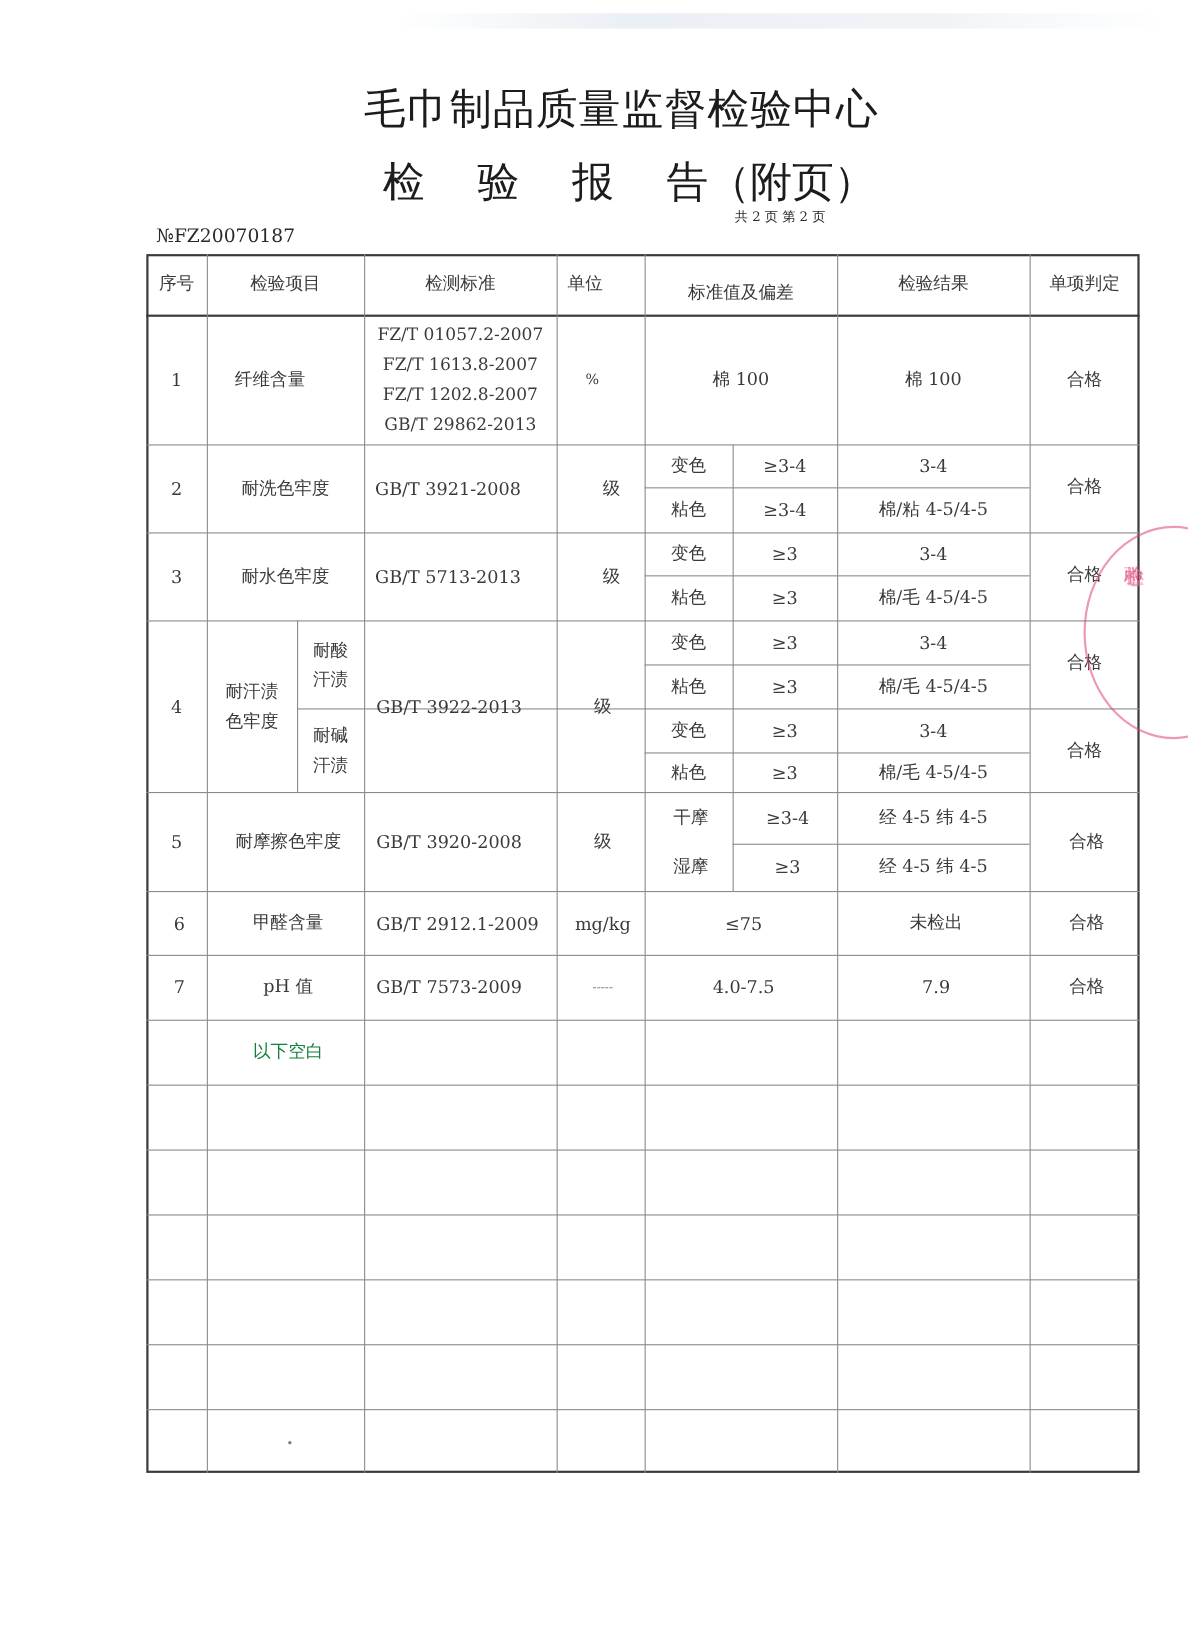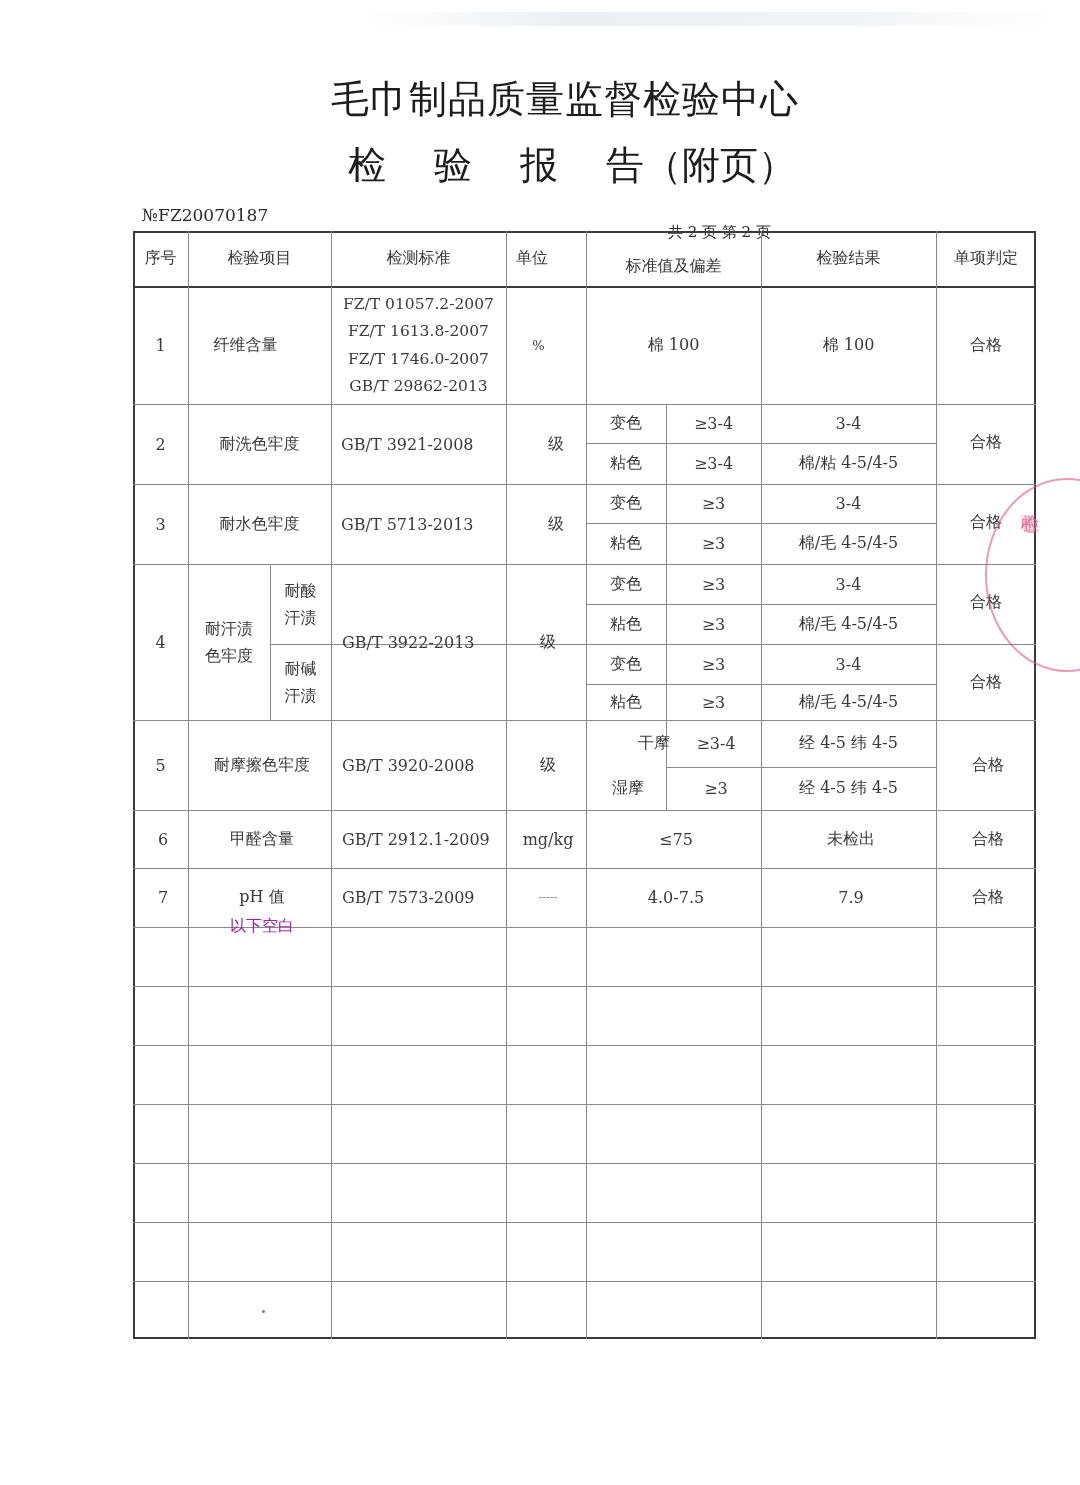--- a/index.html
+++ b/index.html
@@ -6,21 +6,21 @@
   body { width:1080px; height:1485px; position:relative; overflow:hidden;
          font-family:"DejaVu Serif","Liberation Serif",serif; color:#2a2a2a; }
   .topstrip { position:absolute; left:360px; top:12px; width:700px; height:14px;
               background:linear-gradient(90deg,#ffffff 0%,#e6ecf2 30%,#edf1f5 70%,#ffffff 100%); opacity:.8; }
   .title1 { position:absolute; left:0; width:1130px; top:74px; text-align:center;
             font-family:"DejaVu Sans","Liberation Sans",sans-serif; font-size:38px; letter-spacing:1px; color:#1c1c1c; }
   .title2 { position:absolute; left:348px; top:140px; width:520px;
             font-family:"DejaVu Sans","Liberation Sans",sans-serif; font-size:38px; color:#1c1c1c; white-space:nowrap; }
   .title2 span { display:inline-block; }
   .meta-no { position:absolute; left:142px; top:205px; font-size:17px; }
-  .meta-page { position:absolute; left:668px; top:223px; font-size:15px;text-align:center; }
+  .meta-page { position:absolute; left:668px; top:189px; font-size:12px;text-align:center; }
   .tbl { position:absolute; left:133px; top:231px; width:903px; height:1108px;
          border:2px solid #3a3a3a; box-sizing:border-box; }
   .hl { position:absolute; height:1px; background:#8a8a8a; }
   .hl.strong { height:2px; background:#3a3a3a; }
   .vl { position:absolute; width:1px; background:#8a8a8a; }
   .c { position:absolute; display:flex; align-items:center; justify-content:center;
        text-align:center; font-size:16px; color:#3a3a3a; white-space:nowrap; }
   .c.l { justify-content:flex-start; }
   .std-stack { display:flex; flex-direction:column; line-height:27.5px; font-size:15.5px; }
   .vert2 { display:flex; flex-direction:column; line-height:27px; }
@@ -82,21 +82,21 @@
 <div class="c" style="left:586px;top:231px;width:175px;height:71px">标准值及偏差</div>
 <div class="c" style="left:761px;top:231px;width:175px;height:55px">检验结果</div>
 <div class="c" style="left:936px;top:231px;width:100px;height:55px">单项判定</div>
 
 <div class="c" style="left:133px;top:287px;width:55px;height:117px">1</div>
 <div class="c" style="left:174px;top:287px;width:143px;height:117px">纤维含量</div>
 <div class="c" style="left:331px;top:287px;width:175px;height:117px">
   <div class="std-stack">
     <span>FZ/T 01057.2-2007</span>
     <span>FZ/T 1613.8-2007</span>
-    <span>FZ/T 1746.0-2007</span>
+    <span>FZ/T 1202.8-2007</span>
     <span>GB/T 29862-2013</span>
   </div>
 </div>
 <div class="c" style="left:506px;top:287px;width:65px;height:117px;font-size:13px">%</div>
 <div class="c" style="left:586px;top:287px;width:175px;height:117px">棉 100</div>
 <div class="c" style="left:761px;top:287px;width:175px;height:117px">棉 100</div>
 <div class="c" style="left:936px;top:287px;width:100px;height:117px">合格</div>
 
 <div class="c" style="left:133px;top:404px;width:55px;height:80px">2</div>
 <div class="c" style="left:188px;top:404px;width:143px;height:80px">耐洗色牢度</div>
@@ -155,21 +155,21 @@
 <div class="c" style="left:586px;top:684px;width:80px;height:36px">粘色</div>
 <div class="c" style="left:666px;top:684px;width:95px;height:36px">≥3</div>
 <div class="c" style="left:761px;top:684px;width:175px;height:36px">棉/毛 4-5/4-5</div>
 <div class="c" style="left:936px;top:564px;width:100px;height:76px">合格</div>
 <div class="c" style="left:936px;top:644px;width:100px;height:76px">合格</div>
 
 <div class="c" style="left:133px;top:720px;width:55px;height:90px">5</div>
 <div class="c" style="left:188px;top:720px;width:148px;height:90px">耐摩擦色牢度</div>
 <div class="c l" style="left:342px;top:720px;width:164px;height:90px">GB/T 3920-2008</div>
 <div class="c" style="left:506px;top:720px;width:84px;height:90px">级</div>
-<div class="c" style="left:612px;top:720px;width:84px;height:47px">干摩</div>
+<div class="c" style="left:586px;top:720px;width:84px;height:47px">干摩</div>
 <div class="c" style="left:666px;top:720px;width:100px;height:47px">≥3-4</div>
 <div class="c" style="left:761px;top:720px;width:175px;height:47px">经 4-5 纬 4-5</div>
 <div class="c" style="left:586px;top:767px;width:84px;height:43px">湿摩</div>
 <div class="c" style="left:666px;top:767px;width:100px;height:43px">≥3</div>
 <div class="c" style="left:761px;top:767px;width:175px;height:43px">经 4-5 纬 4-5</div>
 <div class="c" style="left:936px;top:720px;width:104px;height:90px">合格</div>
 
 <div class="c" style="left:133px;top:810px;width:60px;height:58px">6</div>
 <div class="c" style="left:188px;top:810px;width:148px;height:58px">甲醛含量</div>
 <div class="c l" style="left:342px;top:810px;width:164px;height:58px">GB/T 2912.1-2009</div>
@@ -179,18 +179,18 @@
 <div class="c" style="left:936px;top:810px;width:104px;height:58px">合格</div>
 
 <div class="c" style="left:133px;top:868px;width:60px;height:59px">7</div>
 <div class="c" style="left:188px;top:868px;width:148px;height:59px">pH 值</div>
 <div class="c l" style="left:342px;top:868px;width:164px;height:59px">GB/T 7573-2009</div>
 <div class="c" style="left:506px;top:868px;width:84px;height:59px;font-size:11px;color:#777">-----</div>
 <div class="c" style="left:586px;top:868px;width:180px;height:59px">4.0-7.5</div>
 <div class="c" style="left:761px;top:868px;width:180px;height:59px">7.9</div>
 <div class="c" style="left:936px;top:868px;width:104px;height:59px">合格</div>
 
-<div class="c" style="left:188px;top:897px;width:148px;height:59px;color:#a21caf">以下空白</div>
+<div class="c" style="left:188px;top:927px;width:148px;height:59px;color:#15803d">以下空白</div>
 
 <div class="stamp"></div>
 <div class="stamp-text">检验中心</div>
 
 <div class="dot"></div>
 
 </body></html>

